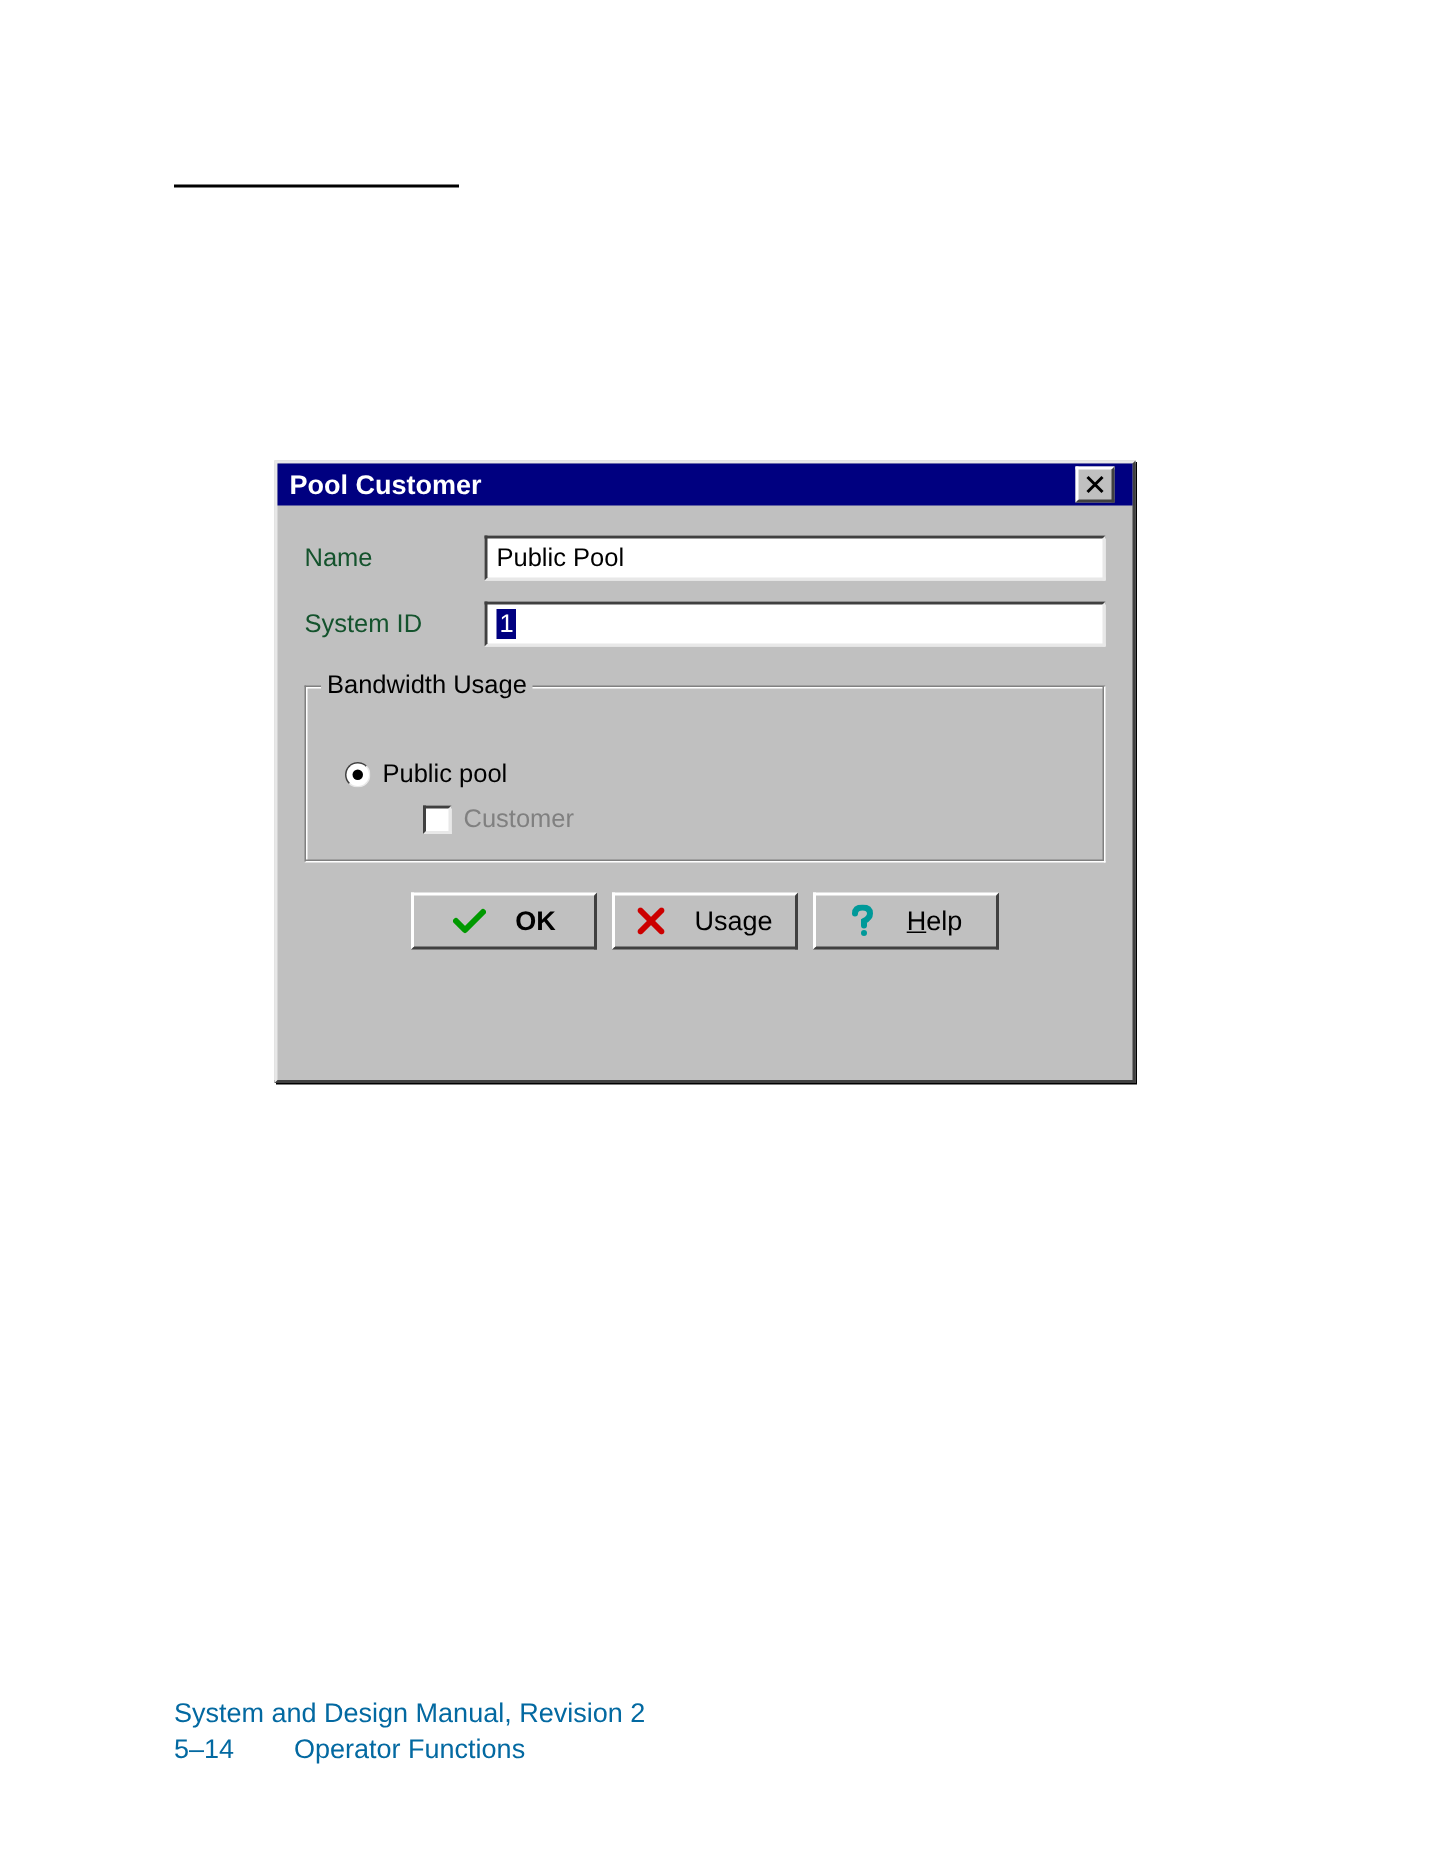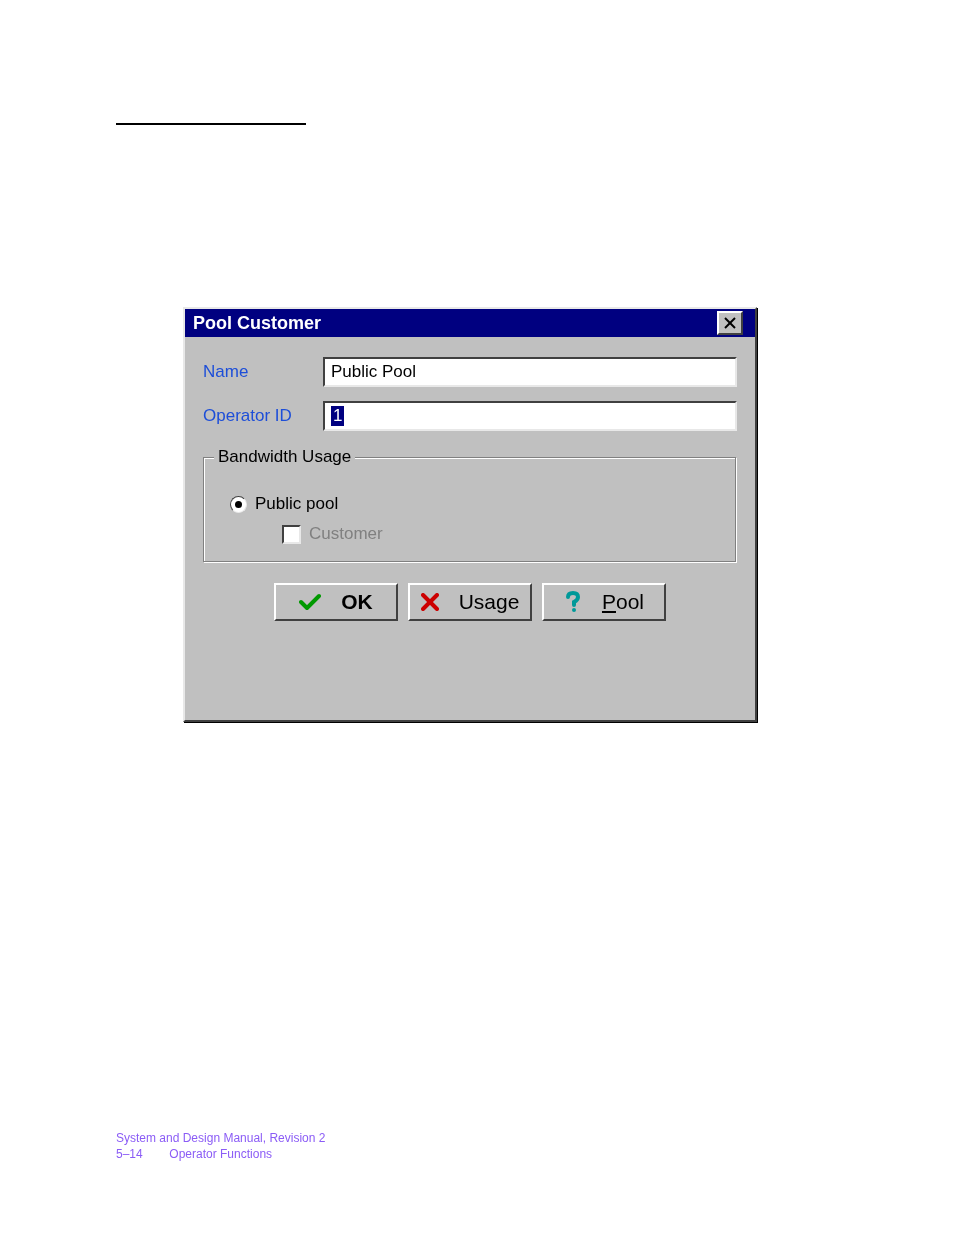--- a/index.html
+++ b/index.html
@@ -66,21 +66,21 @@
   .body {
     padding: 20px 18px 14px 18px;
   }
   .row {
     display: flex;
     align-items: center;
     margin-bottom: 14px;
   }
   .label {
     width: 120px;
-    color: #1d4ed8;
+    color: #14532d;
   }
   .textbox {
     flex: 1;
     background: #fff;
     border-top: 2px solid #404040;
     border-left: 2px solid #404040;
     border-right: 2px solid #e8e8e8;
     border-bottom: 2px solid #e8e8e8;
     height: 26px;
     padding: 0 6px;
@@ -95,21 +95,21 @@
     padding: 0 2px;
   }
   .groupbox {
     position: relative;
     border-top: 1px solid #808080;
     border-left: 1px solid #808080;
     border-right: 1px solid #fff;
     border-bottom: 1px solid #fff;
     box-shadow: inset -1px -1px 0 #808080, inset 1px 1px 0 #fff;
     margin-top: 26px;
-    padding: 28px 18px 18px 18px;
+    padding: 40px 18px 18px 18px;
     text-align: center;
   }
   .group-legend {
     position: absolute;
     top: -11px;
     left: 10px;
     background: #c0c0c0;
     padding: 0 4px;
     color: #000;
   }
@@ -188,31 +188,31 @@
     height: 34px;
     background: #c0c0c0;
     border-top: 2px solid #fff;
     border-left: 2px solid #fff;
     border-right: 2px solid #404040;
     border-bottom: 2px solid #404040;
     display: flex;
     align-items: center;
     justify-content: center;
     gap: 20px;
-    font-size: 21px;
+    font-size: 18px;
   }
   .btn .ok-text { font-weight: bold; }
   .underline-first::first-letter { text-decoration: underline; }
   .footer {
     position: absolute;
     left: 116px;
     top: 1130px;
     font-family: Arial, Helvetica, sans-serif;
-    font-size: 12px;
-    color: #8b5cf6;
+    font-size: 18px;
+    color: #0369a1;
     line-height: 1.35;
   }
   .footer .line2 { white-space: pre; }
   svg { display: block; }
 </style>
 </head>
 <body>
 
 <div class="section-underline"></div>
 
@@ -232,21 +232,21 @@
   <div class="body">
 
     <div class="row">
       <div class="label">Name</div>
       <div class="textbox">
         <span>Public Pool</span>
       </div>
     </div>
 
     <div class="row">
-      <div class="label">Operator ID</div>
+      <div class="label">System ID</div>
       <div class="textbox">
         <span class="sel">1</span>
       </div>
     </div>
 
     <div class="groupbox">
       <div class="group-legend">Bandwidth Usage</div>
 
       <div class="radio-row">
         <span class="radio">
@@ -281,21 +281,21 @@
         </span>
         <span>Usage</span>
       </div>
       <div class="btn">
         <span>
           <svg width="18" height="22" viewBox="0 0 18 22">
             <path d="M4 6 Q4 2 9 2 Q14 2 14 6 Q14 9 10 11 L10 14" fill="none" stroke="#009999" stroke-width="4" stroke-linecap="round"></path>
             <circle cx="10" cy="19" r="2" fill="#009999"></circle>
           </svg>
         </span>
-        <span class="underline-first">Pool</span>
+        <span class="underline-first">Help</span>
       </div>
     </div>
 
   </div>
 </div>
 
 <div class="footer">
   <div>System and Design Manual, Revision 2</div>
   <div class="line2"><span>5–14</span>	<span>Operator Functions</span></div>
 </div>

